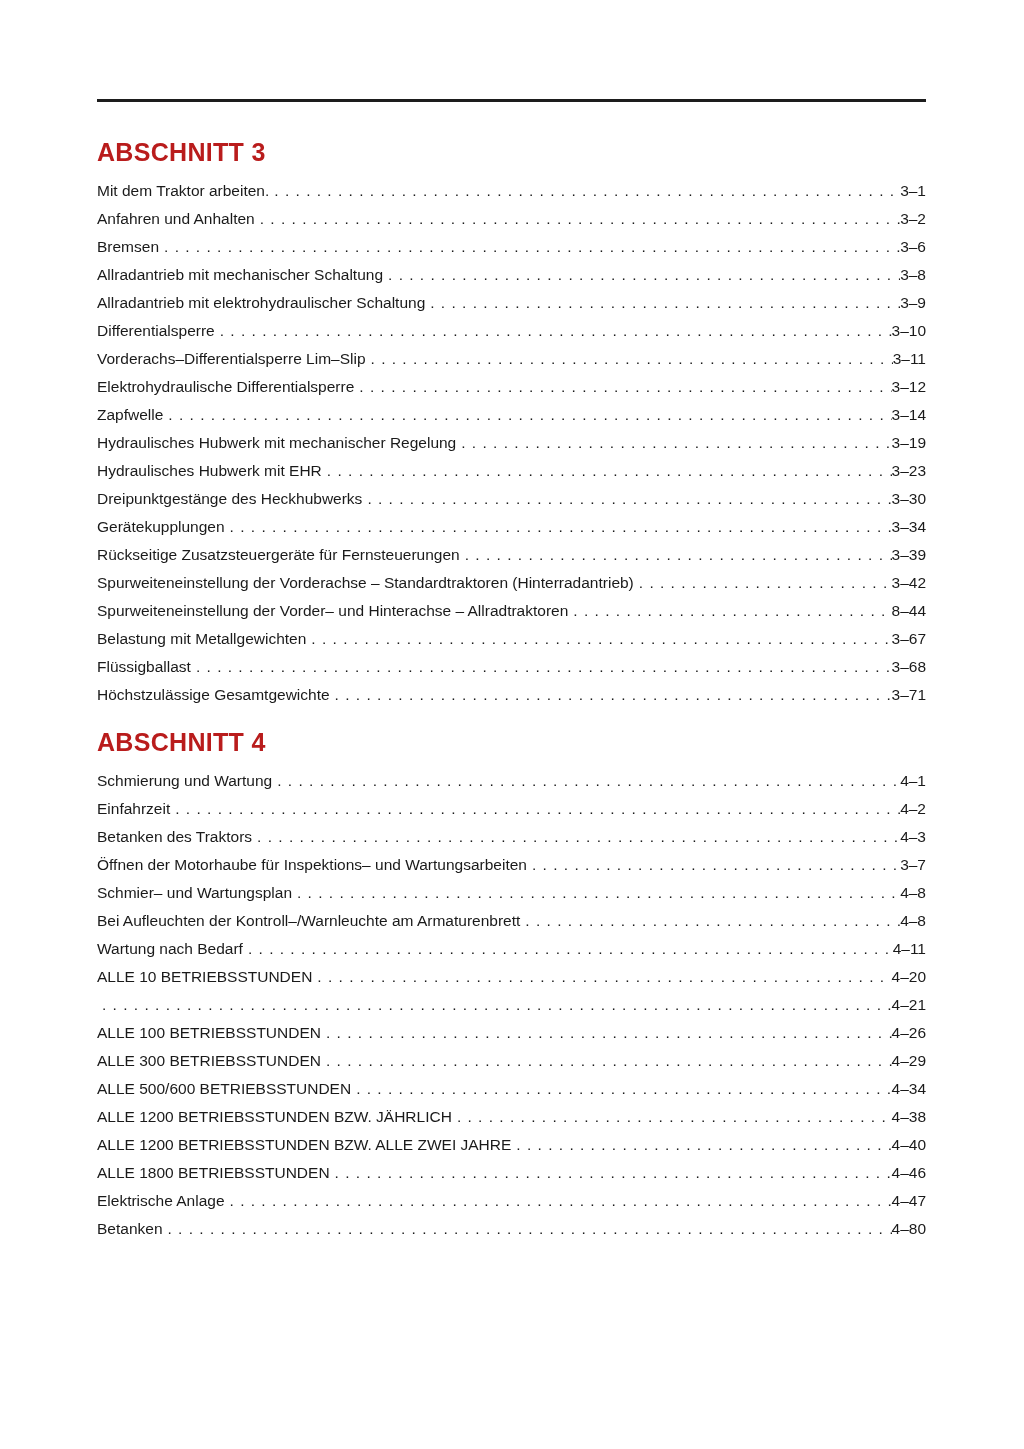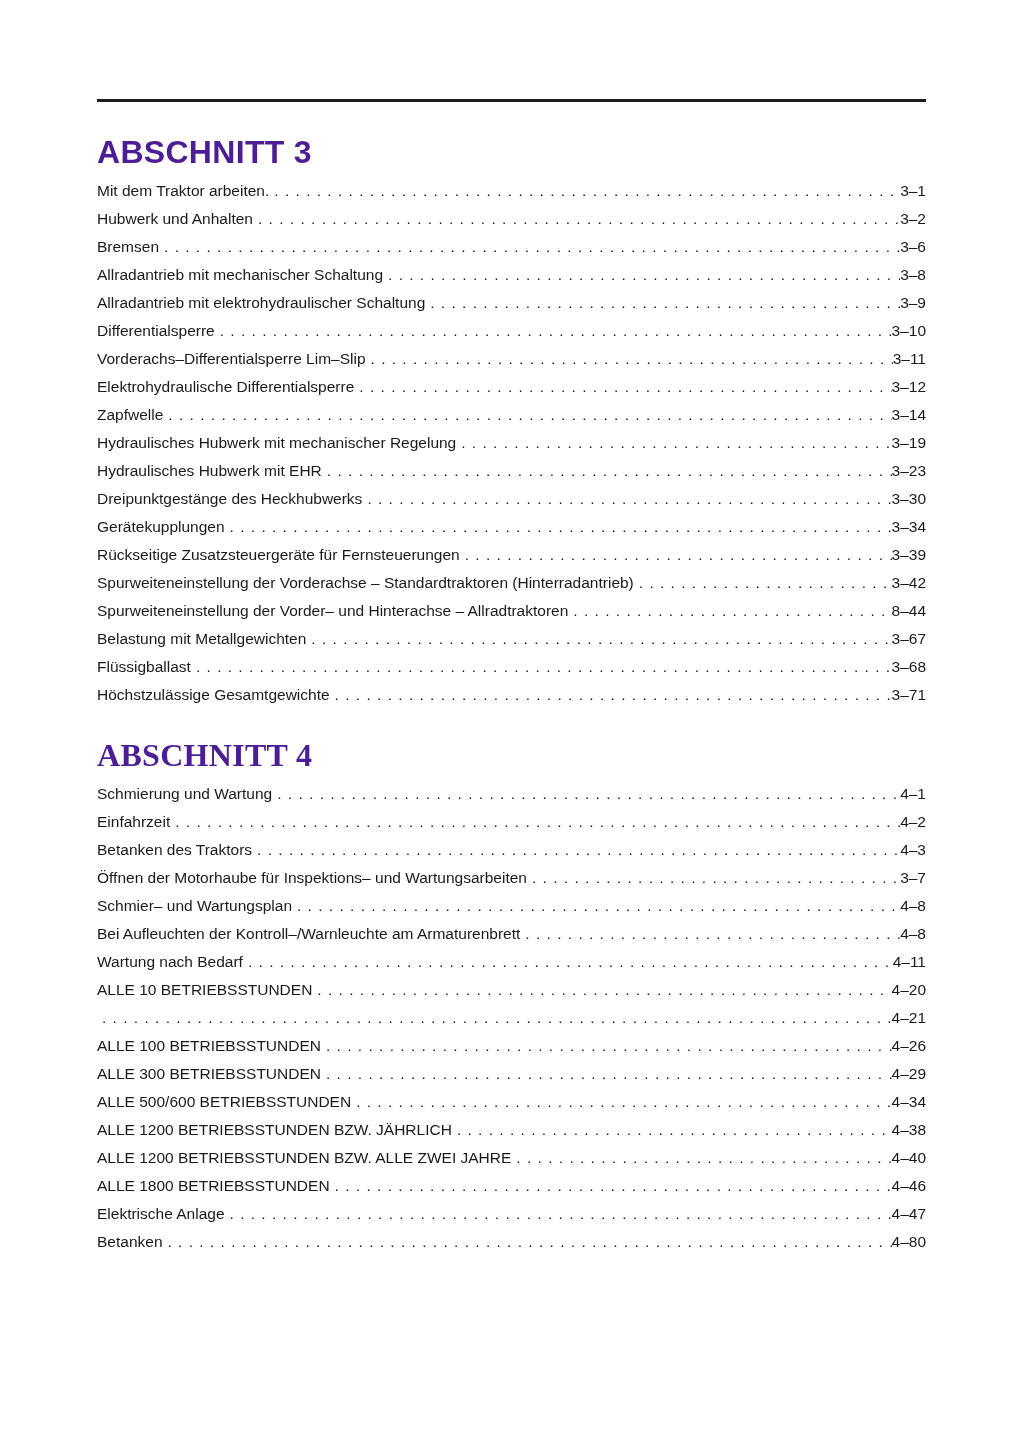--- a/index.html
+++ b/index.html
@@ -19,29 +19,29 @@
     width: 1024px;
     height: 1449px;
     padding: 0 98px 0 97px;
   }
   .top-rule {
     height: 3px;
     background: #1d1d1d;
     margin-top: 99px;
   }
   .section-heading {
-    font-size: 32px;
+    font-size: 25px;
     font-weight: bold;
     letter-spacing: 0.3px;
     line-height: 30px;
     margin: 0;
-    color: #4c1d95;
+    color: #b91c1c;
   }
   .toc-section:nth-child(1) .section-heading { margin-top: 35px; margin-bottom: 10px; }
-  .toc-section:nth-child(2) .section-heading { margin-top: 31px; margin-bottom: 10px; font-family: Liberation Serif, serif; }
+  .toc-section:nth-child(2) .section-heading { margin-top: 18px; margin-bottom: 10px; }
   .entries { }
   .toc-row {
     display: flex;
     align-items: flex-start;
     height: 28px;
     font-size: 15.5px;
     line-height: 28px;
     color: #1a1a1a;
   }
   .toc-title {
@@ -76,21 +76,21 @@
   <section class="toc-section">
     <h2 class="section-heading">ABSCHNITT 3</h2>
     <div class="entries">
   <div class="toc-row">
     <span class="toc-title">Mit dem Traktor arbeiten.</span>
     <span class="toc-dots"></span>
     <span class="toc-page">3–1</span>
   </div>
 
   <div class="toc-row">
-    <span class="toc-title">Hubwerk und Anhalten</span>
+    <span class="toc-title">Anfahren und Anhalten</span>
     <span class="toc-dots"></span>
     <span class="toc-page">3–2</span>
   </div>
 
   <div class="toc-row">
     <span class="toc-title">Bremsen</span>
     <span class="toc-dots"></span>
     <span class="toc-page">3–6</span>
   </div>
 

